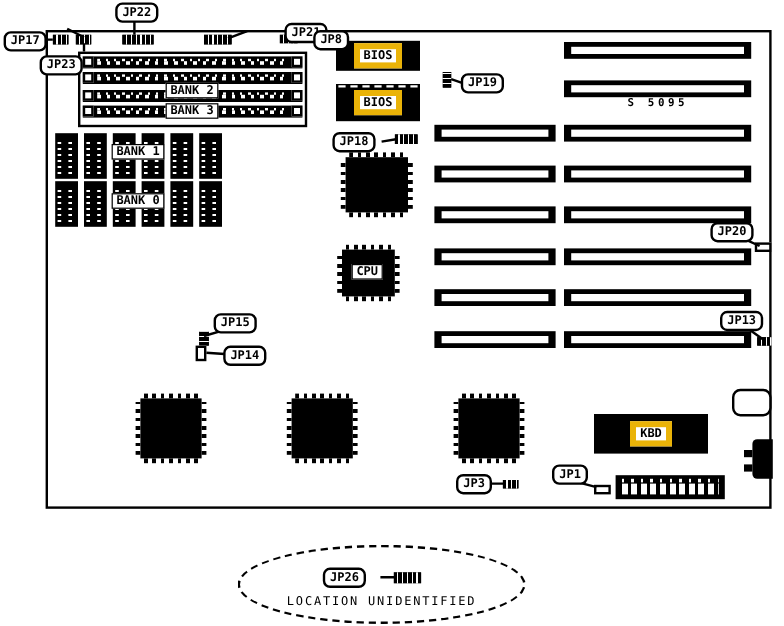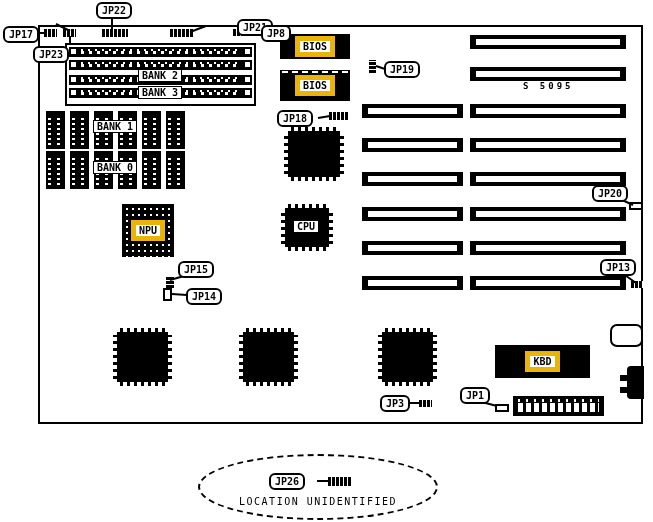--- a/index.html
+++ b/index.html
@@ -63,23 +63,20 @@
   <div class="banklbl" style="left:93px;top:161px;">BANK 0</div>
 
   <div class="blackchip" style="left:280px;top:34px;width:70px;height:25px;">
     <span class="chiplbl">BIOS</span>
   </div>
   <div class="blackchip" style="left:280px;top:70px;width:70px;height:31px;">
     <span style="position:absolute;left:2px;right:2px;top:1px;border-top:2px dashed #fff;"></span>
     <span class="chiplbl">BIOS</span>
   </div>
 
-  <div class="npu" style="left:122px;top:204px;width:52px;height:53px;">
-    <span class="chiplbl">NPU</span>
-  </div>
 
   <div class="banklbl" style="left:293px;top:220px;z-index:3;">CPU</div>
 
   <div class="blackchip" style="left:495px;top:345px;width:95px;height:33px;">
     <span class="chiplbl">KBD</span>
   </div>
 
   <div class="silk" style="left:523px;top:53px;margin-top:28px;">S 5095</div>
 
   <div class="abs" style="left:610px;top:324px;width:33px;height:23px;border:2px solid #000;border-radius:7px;background:#fff;"></div>

